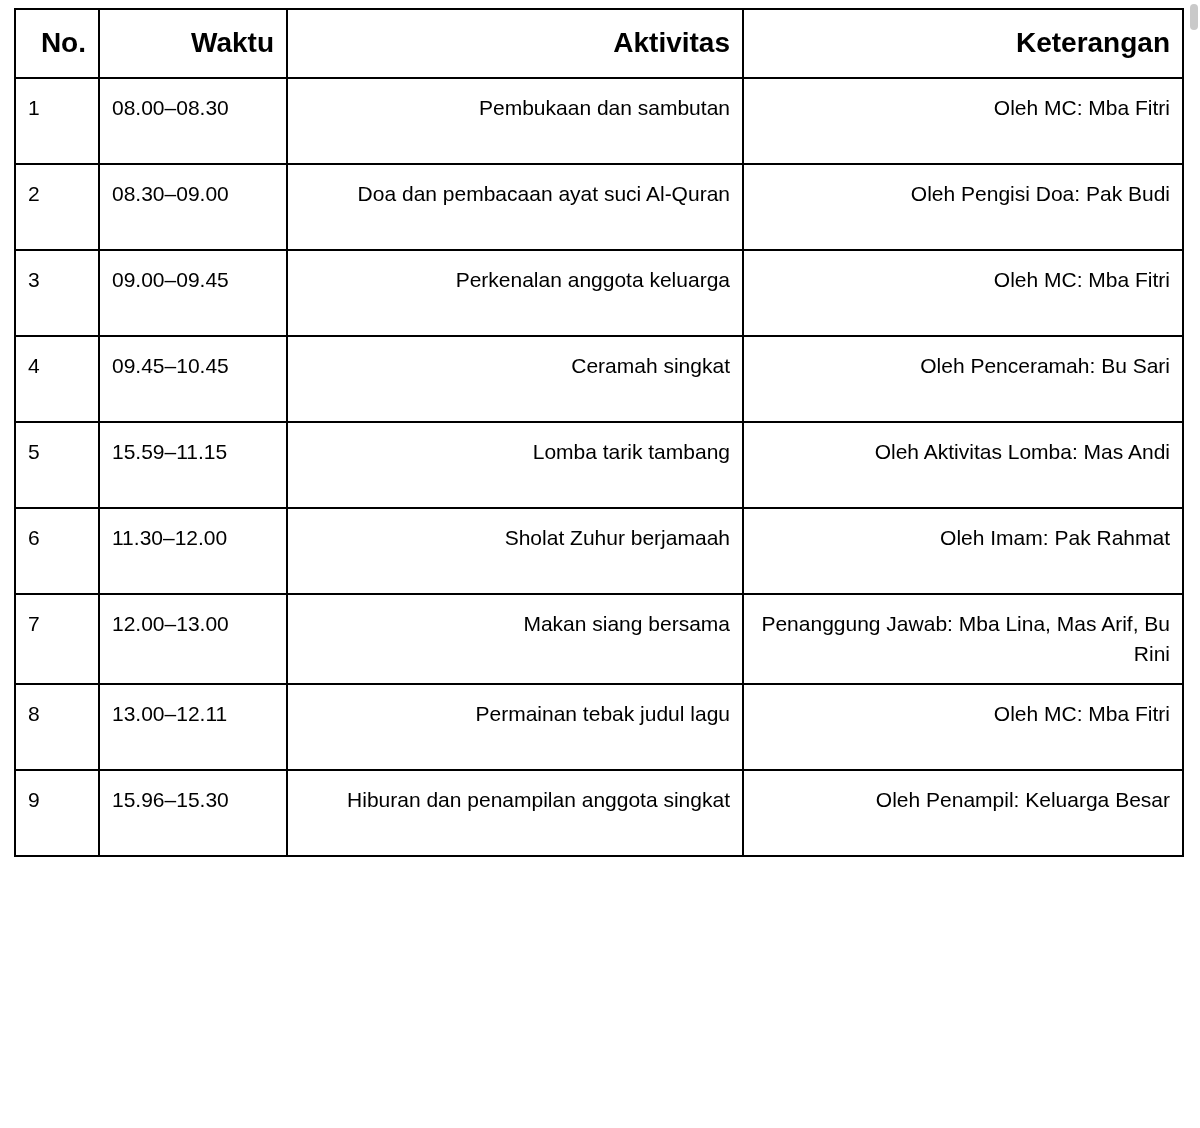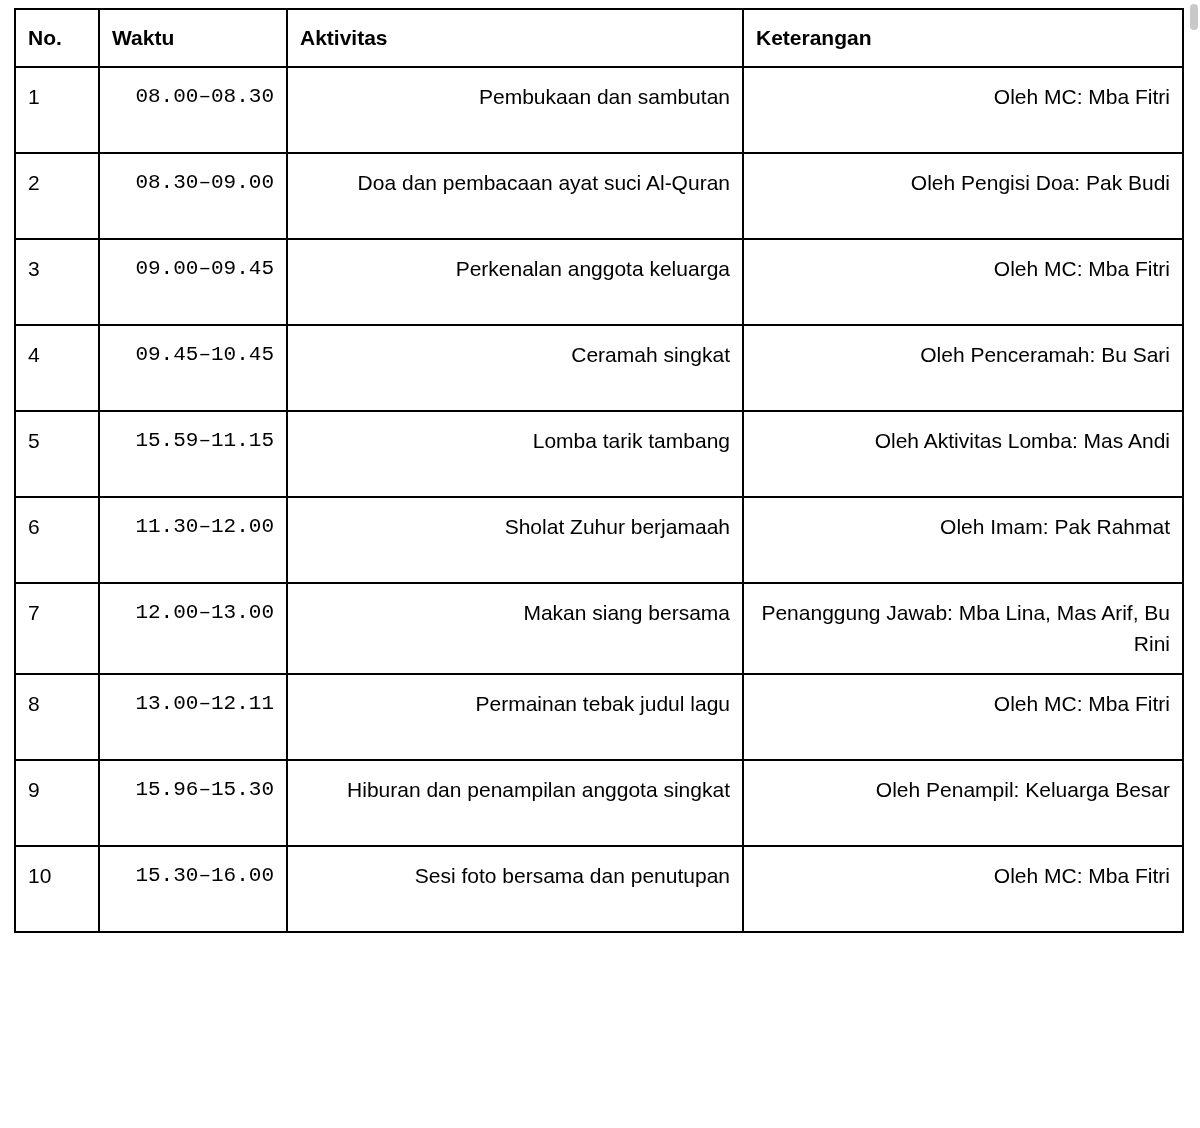--- a/index.html
+++ b/index.html
@@ -28,40 +28,39 @@
   }
   table.schedule th,
   table.schedule td {
     border: 2px solid #000000;
     vertical-align: top;
     padding: 14px 12px 14px 12px;
     font-size: 21px;
     line-height: 1.45;
   }
   table.schedule thead th {
-    text-align: left;
+    text-align: right;
     font-weight: bold;
-    font-size: 21px;
+    font-size: 28px;
     padding-top: 13px;
     padding-bottom: 13px;
     vertical-align: middle;
   }
   col.c-no { width: 84px; }
   col.c-waktu { width: 188px; }
   col.c-aktivitas { width: 456px; }
   col.c-keterangan { width: 440px; }
 
   td.cell-no {
     text-align: left;
     padding-left: 14px;
   }
   td.cell-waktu {
-    text-align: right;
+    text-align: left;
     white-space: nowrap;
-    font-family: Liberation Mono, monospace;
   }
   td.cell-aktivitas,
   td.cell-keterangan {
     text-align: right;
   }
   
   tbody tr { height: 86px; }
   .scrollbar {
     position: absolute;
     top: 4px;
@@ -140,23 +139,17 @@
         <td class="cell-waktu">13.00–12.11</td>
         <td class="cell-aktivitas">Permainan tebak judul lagu</td>
         <td class="cell-keterangan">Oleh MC: Mba Fitri</td>
       </tr>
       <tr>
         <td class="cell-no">9</td>
         <td class="cell-waktu">15.96–15.30</td>
         <td class="cell-aktivitas">Hiburan dan penampilan anggota singkat</td>
         <td class="cell-keterangan">Oleh Penampil: Keluarga Besar</td>
       </tr>
-      <tr>
-        <td class="cell-no">10</td>
-        <td class="cell-waktu">15.30–16.00</td>
-        <td class="cell-aktivitas">Sesi foto bersama dan penutupan</td>
-        <td class="cell-keterangan">Oleh MC: Mba Fitri</td>
-      </tr>
     </tbody>
   </table>
 
   <div class="scrollbar"></div>
 </div>
 
 </body></html>

